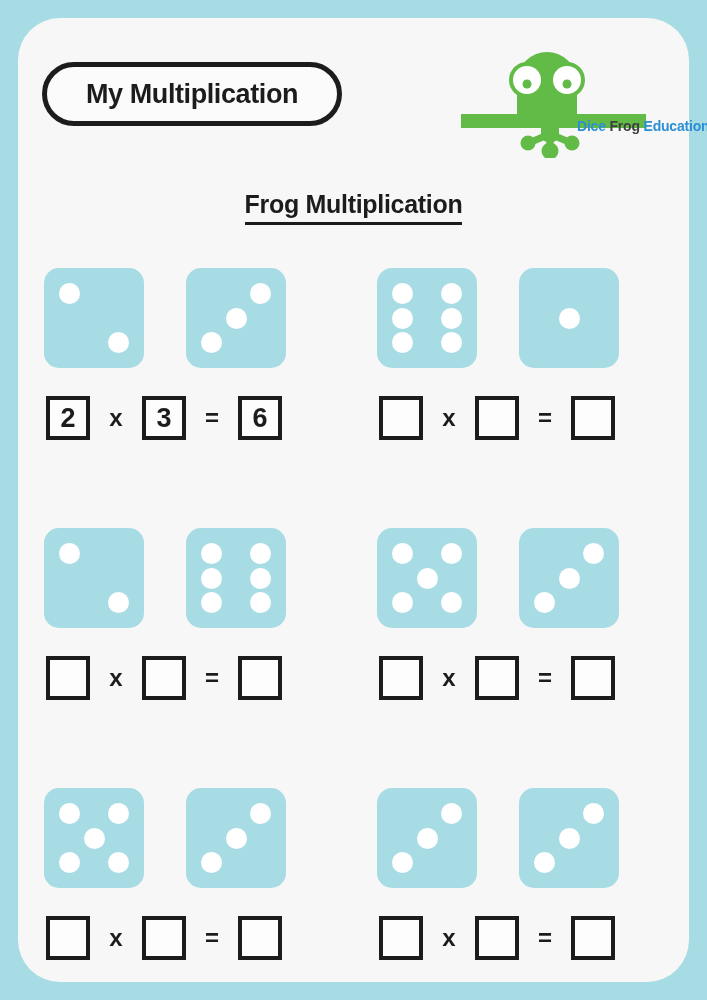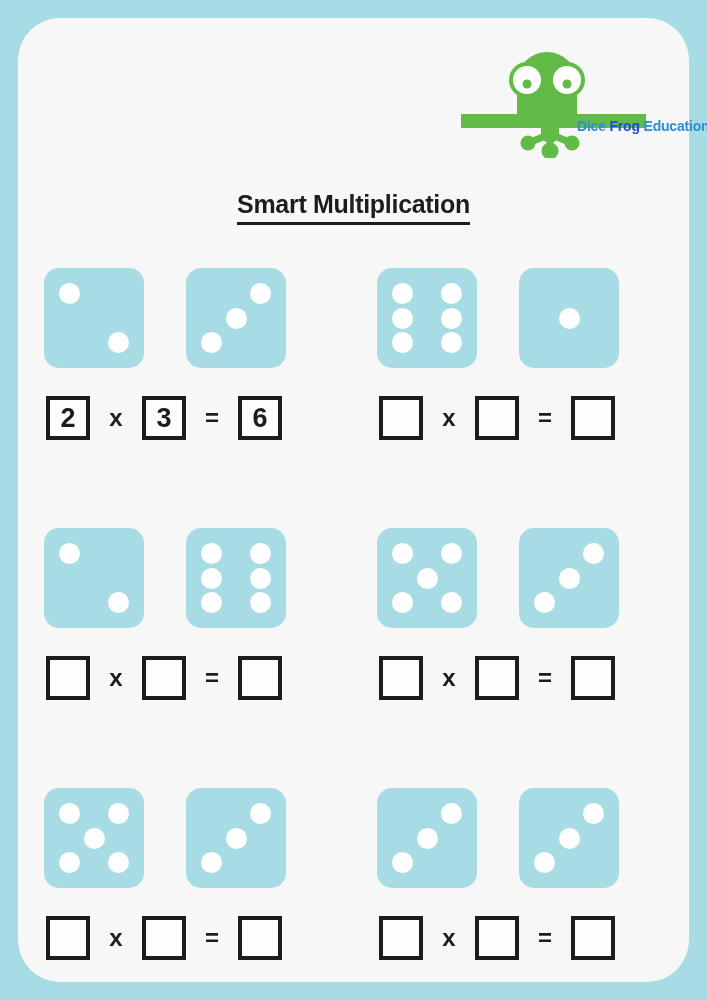--- a/index.html
+++ b/index.html
@@ -151,20 +151,23 @@
   }
 
   .cell.right .dice-pair { left: 24px; }
   .cell.right .equation  { left: 26px; }
 </style>
 </head>
 <body>
 
 <div class="page">
 
+  <div class="title-pill">
+    <span class="title-pill-text">My Multiplication</span>
+  </div>
 
   <div class="logo">
     <svg width="220" height="120" viewBox="0 0 220 120">
 
       <path d="M58 78 L58 44 a30 30 0 0 1 60 0 L118 78 Z" fill="#62bb46"></path>
 
       <circle cx="68" cy="42" r="18" fill="#62bb46"></circle>
       <circle cx="108" cy="42" r="18" fill="#62bb46"></circle>
       <circle cx="68" cy="42" r="14" fill="#ffffff"></circle>
       <circle cx="108" cy="42" r="14" fill="#ffffff"></circle>
@@ -175,26 +178,26 @@
 
       <path d="M82 90 L82 96 a9 9 0 0 0 18 0 L100 90 Z" fill="#62bb46"></path>
       <path d="M91 96 L72 104" stroke="#62bb46" stroke-width="7" stroke-linecap="round"></path>
       <path d="M91 96 L110 104" stroke="#62bb46" stroke-width="7" stroke-linecap="round"></path>
       <path d="M91 96 L91 110" stroke="#62bb46" stroke-width="7" stroke-linecap="round"></path>
       <circle cx="69" cy="105" r="7.5" fill="#62bb46"></circle>
       <circle cx="113" cy="105" r="7.5" fill="#62bb46"></circle>
       <circle cx="91" cy="113" r="8.5" fill="#62bb46"></circle>
     </svg>
     <div style="position:absolute; left:118px; top:80px; font-size:14px; font-weight:700; letter-spacing:-0.2px; white-space:nowrap;">
-      <span style="color:#2c8fd4;">Dice</span><span style="color:#2c8fd4;">&nbsp;</span><span style="color:#1d4ed8;">Frog</span><span style="color:#2c8fd4;">&nbsp;</span><span style="color:#2c8fd4;">Education</span>
+      <span style="color:#2c8fd4;">Dice</span><span style="color:#2c8fd4;">&nbsp;</span><span style="color:#404040;">Frog</span><span style="color:#2c8fd4;">&nbsp;</span><span style="color:#2c8fd4;">Education</span>
     </div>
   </div>
 
   <div class="sheet-title">
-    <span class="sheet-title-text">Smart Multiplication</span>
+    <span class="sheet-title-text">Frog Multiplication</span>
   </div>
 
   <div class="grid" id="problem-grid">
       <div class="row">
         <div class="cell">
           <div class="dice-pair">
             <div class="die">
               <span class="pip p-tl"></span>
               <span class="pip p-br"></span>
             </div>

